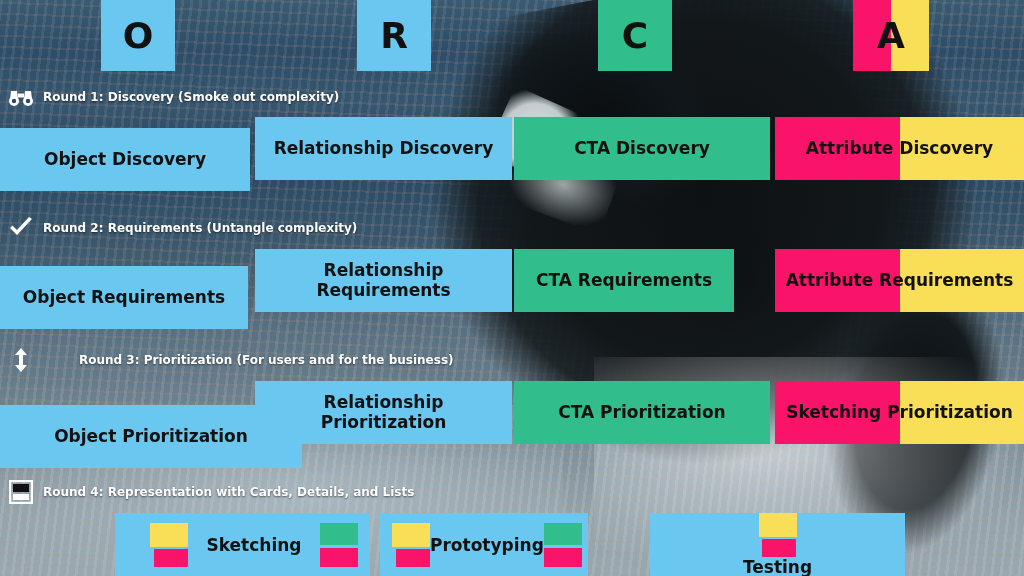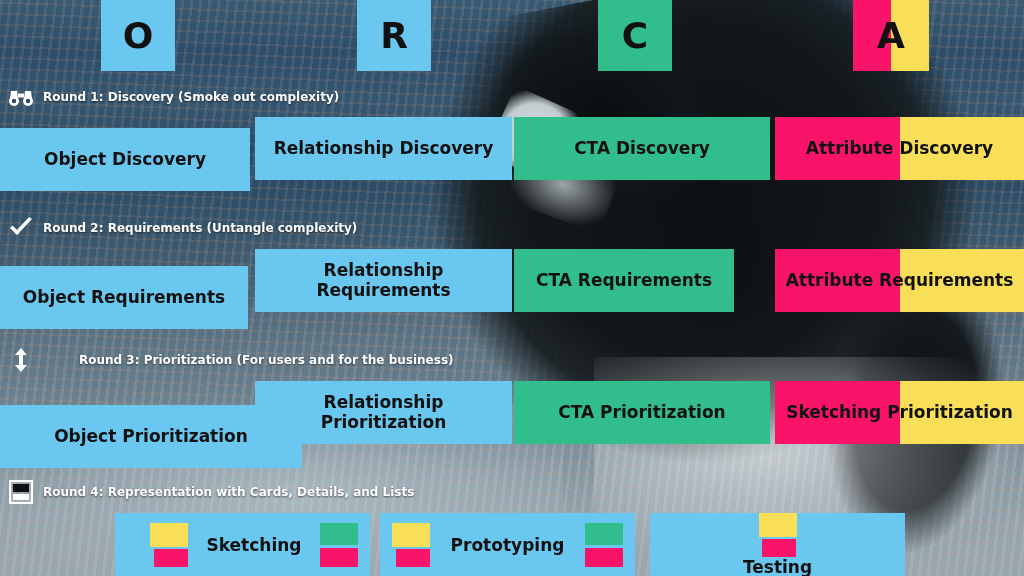--- a/index.html
+++ b/index.html
@@ -255,21 +255,21 @@
         <span class="mini-card">
           <span class="mc-top" style="background: rgb(249, 223, 87);"></span>
           <span class="mc-bot" style="background: rgb(249, 20, 106);"></span>
         </span>
         <span class="chip-label">Sketching</span>
         <span class="mini-card right">
           <span class="mc-top" style="background: rgb(49, 189, 140);"></span>
           <span class="mc-bot" style="background: rgb(249, 20, 106);"></span>
         </span>
       </div>
-      <div class="chip" style="left: 380px; width: 255px; top: 513px; background: rgb(106, 200, 240); align-items: center;">
+      <div class="chip" style="left: 380px; width: 208px; top: 513px; background: rgb(106, 200, 240); align-items: center;">
         <span class="mini-card">
           <span class="mc-top" style="background: rgb(249, 223, 87);"></span>
           <span class="mc-bot" style="background: rgb(249, 20, 106);"></span>
         </span>
         <span class="chip-label">Prototyping</span>
         <span class="mini-card right">
           <span class="mc-top" style="background: rgb(49, 189, 140);"></span>
           <span class="mc-bot" style="background: rgb(249, 20, 106);"></span>
         </span>
       </div>

